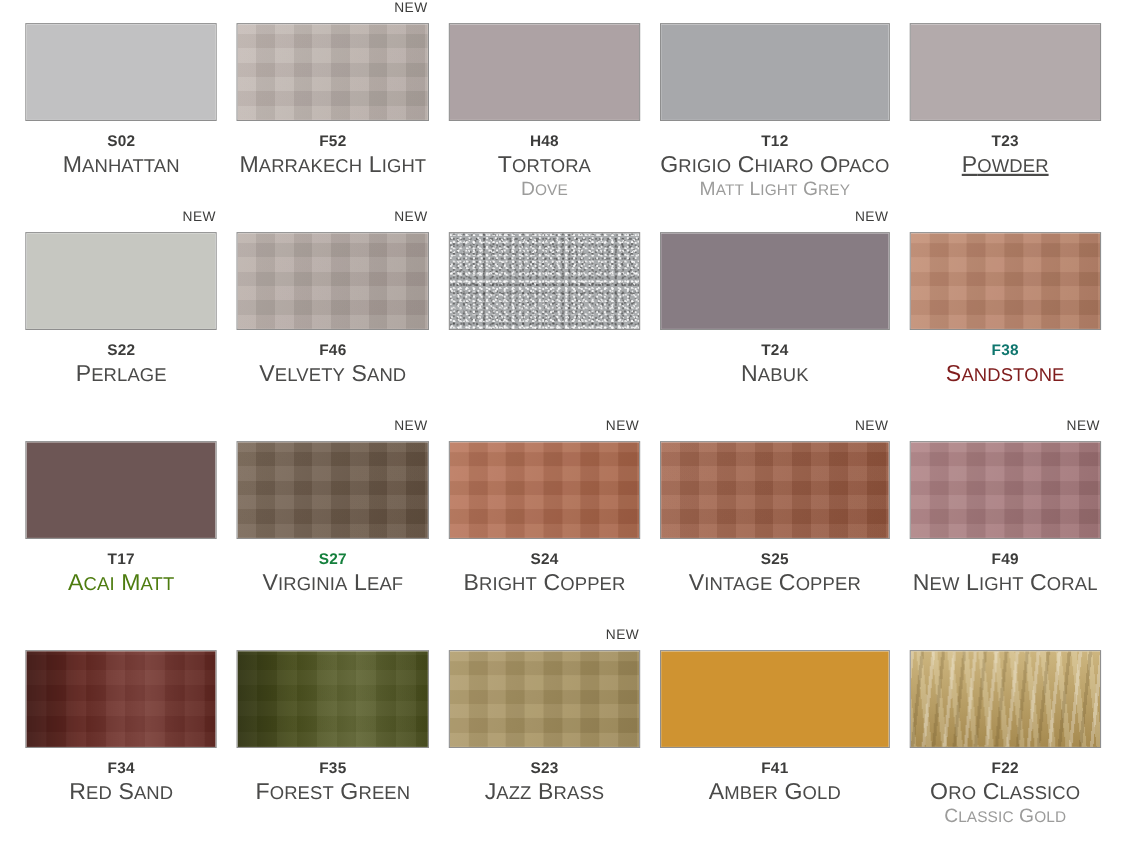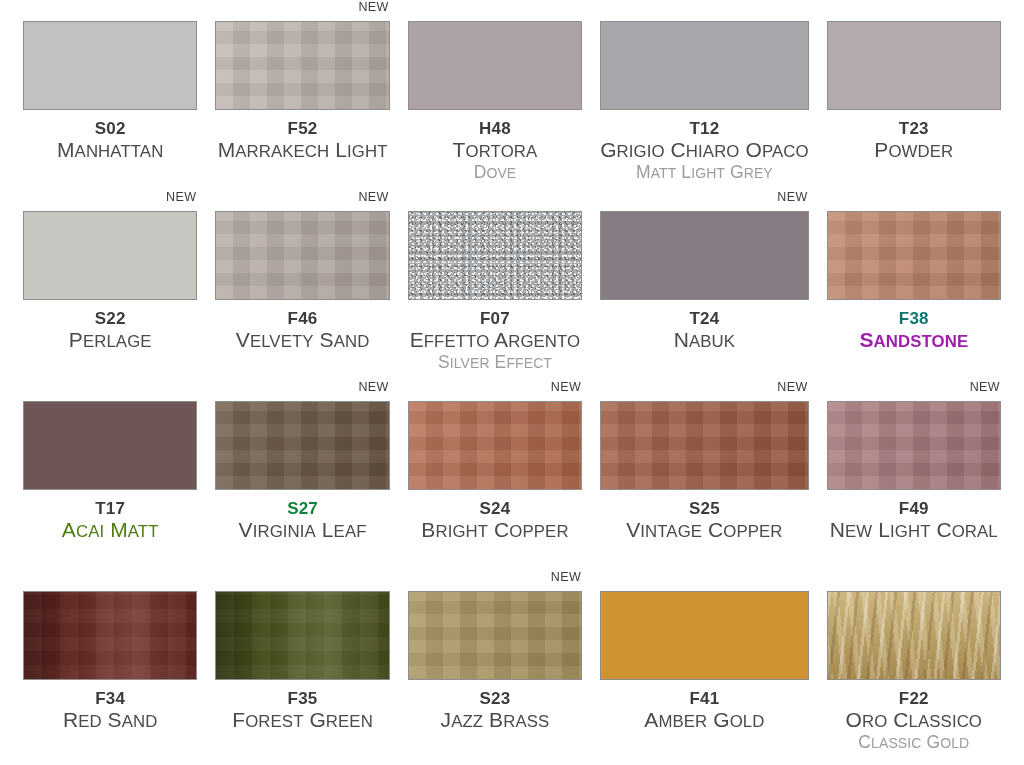--- a/index.html
+++ b/index.html
@@ -58,21 +58,21 @@
     inset: 0;
   }
 
   .labels {
     width: 100%;
     text-align: center;
     padding-top: 9px;
   }
 
   .code {
-    font-size: 17px;
+    font-size: 14px;
     font-weight: bold;
     color: #3c3c3b;
     letter-spacing: 0.2px;
     line-height: 19px;
   }
 
   
   .name, .translation {
     line-height: 21px;
     white-space: nowrap;
@@ -146,21 +146,21 @@
     </div>
     <div class="swatch-cell">
       <div class="new-badge-row">
         <span class="new-badge hidden">NEW</span>
       </div>
       <div class="chip" style="border-color: rgb(142, 142, 142);">
         <div class="tex" style="background-color:#b3aaab;"></div>
       </div>
       <div class="labels">
         <div class="code" style="color: rgb(60, 60, 59);">T23</div>
-        <div class="name" style="color: rgb(74, 74, 73);">P<span class="sc">OWDER</span></div>
+        <div class="name" style="color: rgb(74, 74, 73); text-decoration: underline;">P<span class="sc">OWDER</span></div>
       </div>
     </div>
     <div class="swatch-cell">
       <div class="new-badge-row">
         <span class="new-badge">NEW</span>
       </div>
       <div class="chip" style="border-color: rgb(142, 142, 142);">
         <div class="tex" style="background-color:#c6c7c1;"></div>
       </div>
       <div class="labels">
@@ -180,25 +180,20 @@
         <div class="name" style="color: rgb(74, 74, 73);">V<span class="sc">ELVETY</span> S<span class="sc">AND</span></div>
       </div>
     </div>
     <div class="swatch-cell">
       <div class="new-badge-row">
         <span class="new-badge hidden">NEW</span>
       </div>
       <div class="chip" style="border-color: rgb(142, 142, 142);">
         <div class="tex" style="background-color:#a8abad;background-image:radial-gradient(circle at 12% 22%, rgba(255,255,255,.85) 0 1px, transparent 1px),radial-gradient(circle at 38% 9%, rgba(60,60,60,.55) 0 1px, transparent 1px),radial-gradient(circle at 63% 31%, rgba(255,255,255,.8) 0 1px, transparent 1px),radial-gradient(circle at 86% 14%, rgba(70,70,70,.5) 0 1px, transparent 1px),radial-gradient(circle at 24% 58%, rgba(255,255,255,.8) 0 1px, transparent 1px),radial-gradient(circle at 52% 72%, rgba(60,60,60,.5) 0 1px, transparent 1px),radial-gradient(circle at 77% 63%, rgba(255,255,255,.85) 0 1px, transparent 1px),radial-gradient(circle at 7% 85%, rgba(65,65,65,.5) 0 1px, transparent 1px),radial-gradient(circle at 44% 92%, rgba(255,255,255,.8) 0 1px, transparent 1px),radial-gradient(circle at 93% 88%, rgba(60,60,60,.5) 0 1px, transparent 1px);background-size:7px 7px,9px 9px,6px 6px,11px 11px,8px 8px,7px 7px,10px 10px,6px 6px,9px 9px,8px 8px;"></div>
       </div>
-      <div class="labels">
-        <div class="code" style="color: rgb(60, 60, 59);">F07</div>
-        <div class="name" style="color: rgb(74, 74, 73);">E<span class="sc">FFETTO</span> A<span class="sc">RGENTO</span></div>
-        <div class="translation" style="color: rgb(156, 156, 155);">S<span class="sc">ILVER</span> E<span class="sc">FFECT</span></div>
-      </div>
     </div>
     <div class="swatch-cell">
       <div class="new-badge-row">
         <span class="new-badge">NEW</span>
       </div>
       <div class="chip" style="border-color: rgb(142, 142, 142);">
         <div class="tex" style="background-color:#877c83;"></div>
       </div>
       <div class="labels">
         <div class="code" style="color: rgb(60, 60, 59);">T24</div>
@@ -207,21 +202,21 @@
     </div>
     <div class="swatch-cell">
       <div class="new-badge-row">
         <span class="new-badge hidden">NEW</span>
       </div>
       <div class="chip" style="border-color: rgb(142, 142, 142);">
         <div class="tex" style="background-color:#bd8266;background-image:repeating-linear-gradient(90deg, rgba(255,255,255,.055) 0 17px, rgba(0,0,0,.05) 17px 34px),repeating-linear-gradient(0deg, rgba(255,255,255,.05) 0 13px, rgba(0,0,0,.045) 13px 26px),linear-gradient(110deg, rgba(255,255,255,.10), rgba(0,0,0,.08));"></div>
       </div>
       <div class="labels">
         <div class="code" style="color: #0f766e;">F38</div>
-        <div class="name" style="color: #a21caf; font-weight: bold;">S<span class="sc">ANDSTONE</span></div>
+        <div class="name" style="color: #7f1d1d;">S<span class="sc">ANDSTONE</span></div>
       </div>
     </div>
     <div class="swatch-cell">
       <div class="new-badge-row">
         <span class="new-badge hidden">NEW</span>
       </div>
       <div class="chip" style="border-color: rgb(142, 142, 142);">
         <div class="tex" style="background-color:#6d5655;"></div>
       </div>
       <div class="labels">

